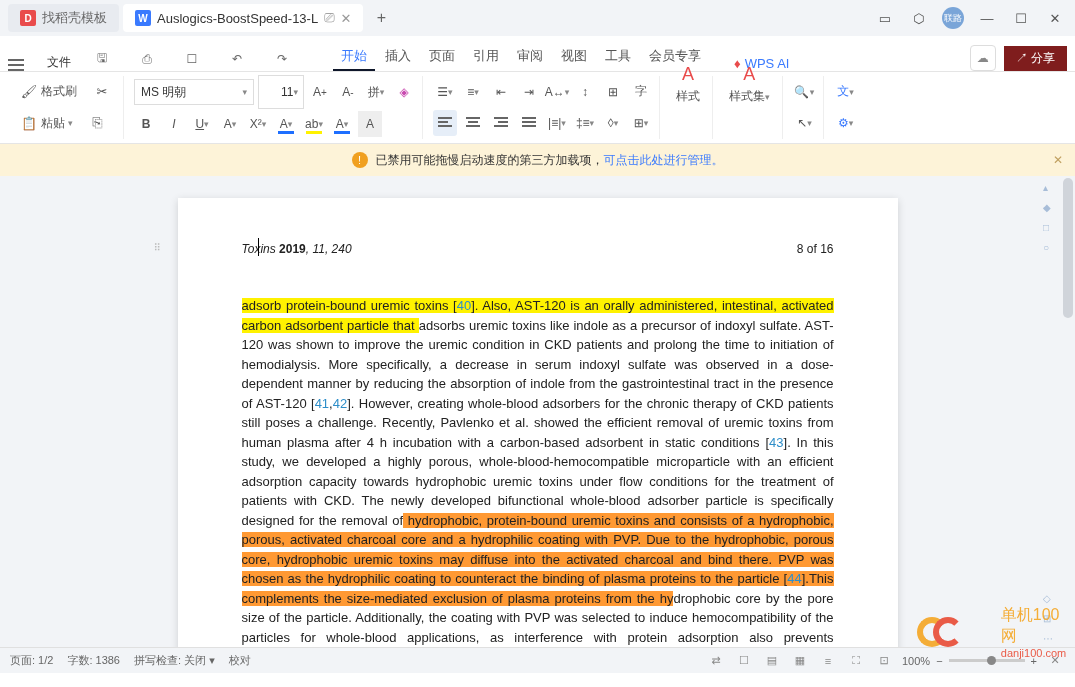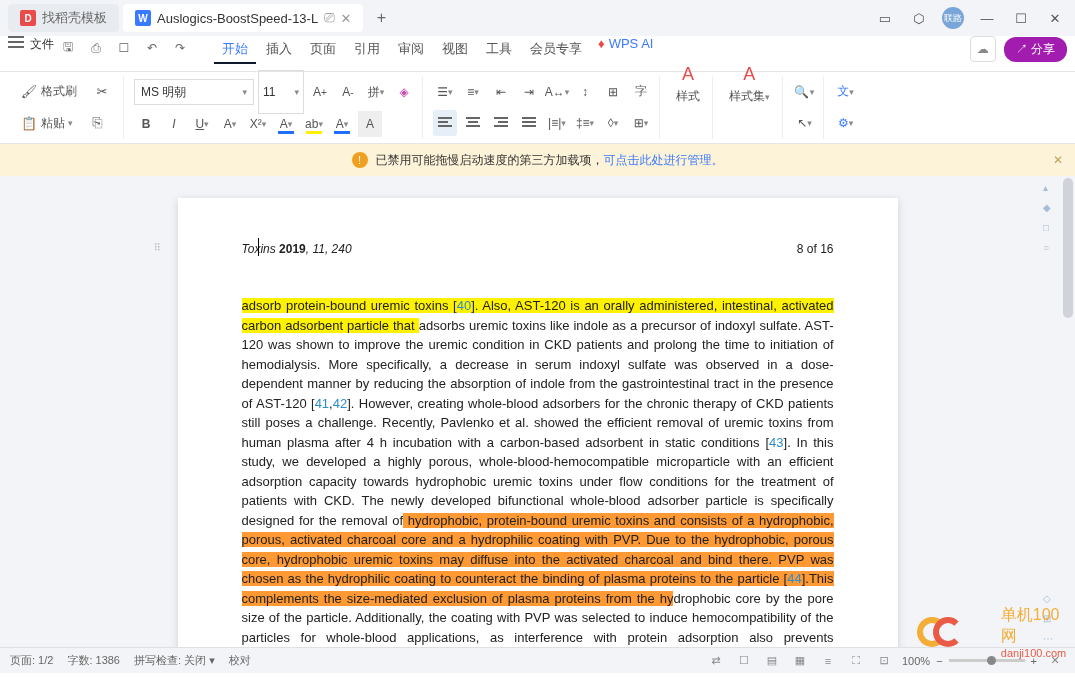--- a/index.html
+++ b/index.html
@@ -8,38 +8,38 @@
 .logo{width:110px;height:28px;background:#e8ebf0;border-radius:4px;display:flex;align-items:center;justify-content:center;color:#4a7aff;font-weight:bold;font-size:16px;letter-spacing:-1px;}
 .tab{height:28px;padding:0 12px;display:flex;align-items:center;gap:6px;border-radius:4px;margin-left:4px;font-size:13px;}
 .tab.inactive{background:#e8ebf0;color:#666;}
 .tab.active{background:#fff;}
 .tab-icon{width:16px;height:16px;border-radius:2px;display:flex;align-items:center;justify-content:center;color:#fff;font-size:10px;font-weight:bold;}
 .tab-close{color:#999;}
 .newtab{width:24px;height:24px;display:flex;align-items:center;justify-content:center;color:#666;margin-left:6px;font-size:16px;}
 .winctrl{margin-left:auto;display:flex;align-items:center;gap:2px;}
 .winbtn{width:32px;height:28px;display:flex;align-items:center;justify-content:center;color:#555;font-size:13px;}
 .avatar{width:22px;height:22px;border-radius:50%;background:#7aa5d8;color:#fff;font-size:9px;display:flex;align-items:center;justify-content:center;}
-.menubar{height:36px;display:flex;align-items:flex-start;padding:0 8px;border-bottom:1px solid #e5e5e5;}
+.menubar{height:36px;display:flex;align-items:flex-end;padding:0 8px;border-bottom:1px solid #e5e5e5;gap:17px;}
 .ham{width:16px;height:12px;border-top:2px solid #666;border-bottom:2px solid #666;position:relative;margin-right:6px;}
 .ham:before{content:"";position:absolute;top:3px;left:0;right:0;height:2px;background:#666;}
 .qatool{width:24px;height:24px;display:flex;align-items:center;justify-content:center;color:#666;margin:0 2px;}
 .menus{display:flex;gap:2px;margin-left:20px;}
 .menu{padding:4px 8px;color:#555;font-size:13px;}
 .menu.active{color:#3a7afe;border-bottom:2px solid #0f172a;}
 .wpsai{margin-left:8px;color:#3a7afe;font-size:13px;display:flex;align-items:center;gap:4px;}
-.sharebtn{margin-left:auto;background:#a21caf;color:#fff;padding:4px 12px;border-radius:12px;font-size:12px;}
+.sharebtn{margin-left:auto;background:#7f1d1d;color:#fff;padding:4px 12px;border-radius:0;font-size:12px;}
 .cloudbtn{width:26px;height:26px;border:1px solid #ddd;border-radius:4px;display:flex;align-items:center;justify-content:center;color:#888;margin-right:8px;}
 .ribbon{height:72px;border-bottom:1px solid #e5e5e5;display:flex;padding:4px 8px;gap:4px;}
 .rgroup{display:flex;flex-direction:column;gap:4px;padding:2px 6px;border-right:1px solid #eee;}
 .rgroup:last-child{border-right:none;}
 .rrow{display:flex;align-items:center;gap:4px;height:28px;}
 .rbtn{height:26px;padding:0 6px;display:flex;align-items:center;gap:3px;color:#555;border-radius:3px;font-size:12px;}
 .ricon{width:18px;height:18px;display:flex;align-items:center;justify-content:center;font-size:13px;}
 .fontsel{width:120px;height:26px;border:1px solid #ddd;padding:0 6px;display:flex;align-items:center;justify-content:space-between;font-size:12px;}
-.sizesel{width:46px;height:44px;border:1px solid #ddd;padding:0 4px;display:flex;align-items:center;justify-content:space-between;font-size:12px;}
+.sizesel{width:46px;height:34px;border:1px solid #ddd;padding:0 22px;display:flex;align-items:center;justify-content:space-between;font-size:12px;}
 .dd{color:#888;font-size:9px;}
 .fmtbtn{width:24px;height:26px;display:flex;align-items:center;justify-content:center;color:#555;position:relative;}
 .underline-y{position:absolute;bottom:3px;left:4px;right:4px;height:3px;background:#fff200;}
 .underline-b{position:absolute;bottom:3px;left:4px;right:4px;height:3px;background:#1e6fff;}
 .alignbtn{width:14px;height:12px;display:flex;flex-direction:column;gap:2px;}
 .alignbtn span{height:2px;background:#666;}
 .banner{height:32px;background:#fdf3d8;display:flex;align-items:center;justify-content:center;font-size:12px;position:relative;}
 .banner-icon{width:16px;height:16px;background:#f0a020;border-radius:50%;color:#fff;display:flex;align-items:center;justify-content:center;font-size:11px;margin-right:8px;}
 .banner-link{color:#3a7afe;}
 .banner-close{position:absolute;right:12px;color:#c0a060;}

